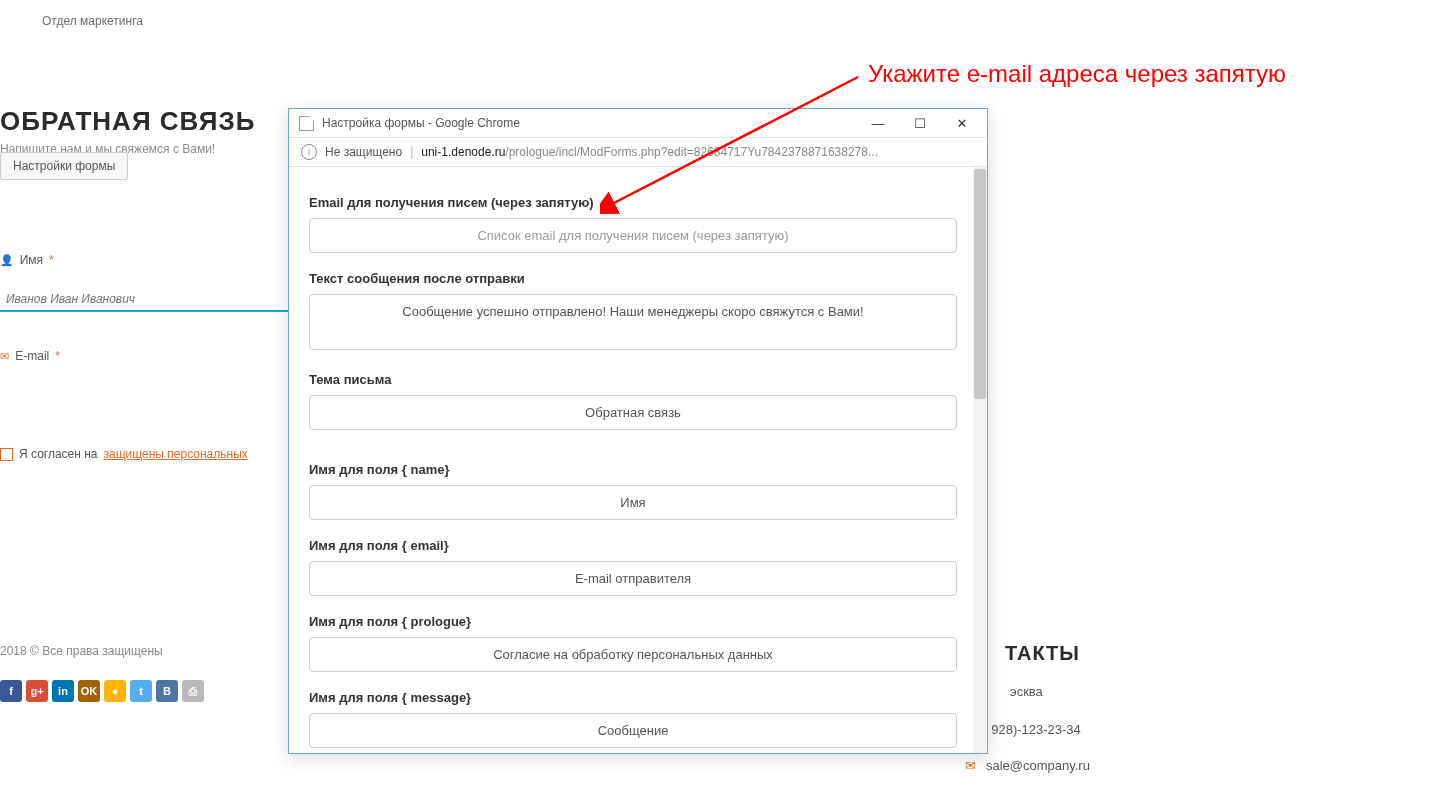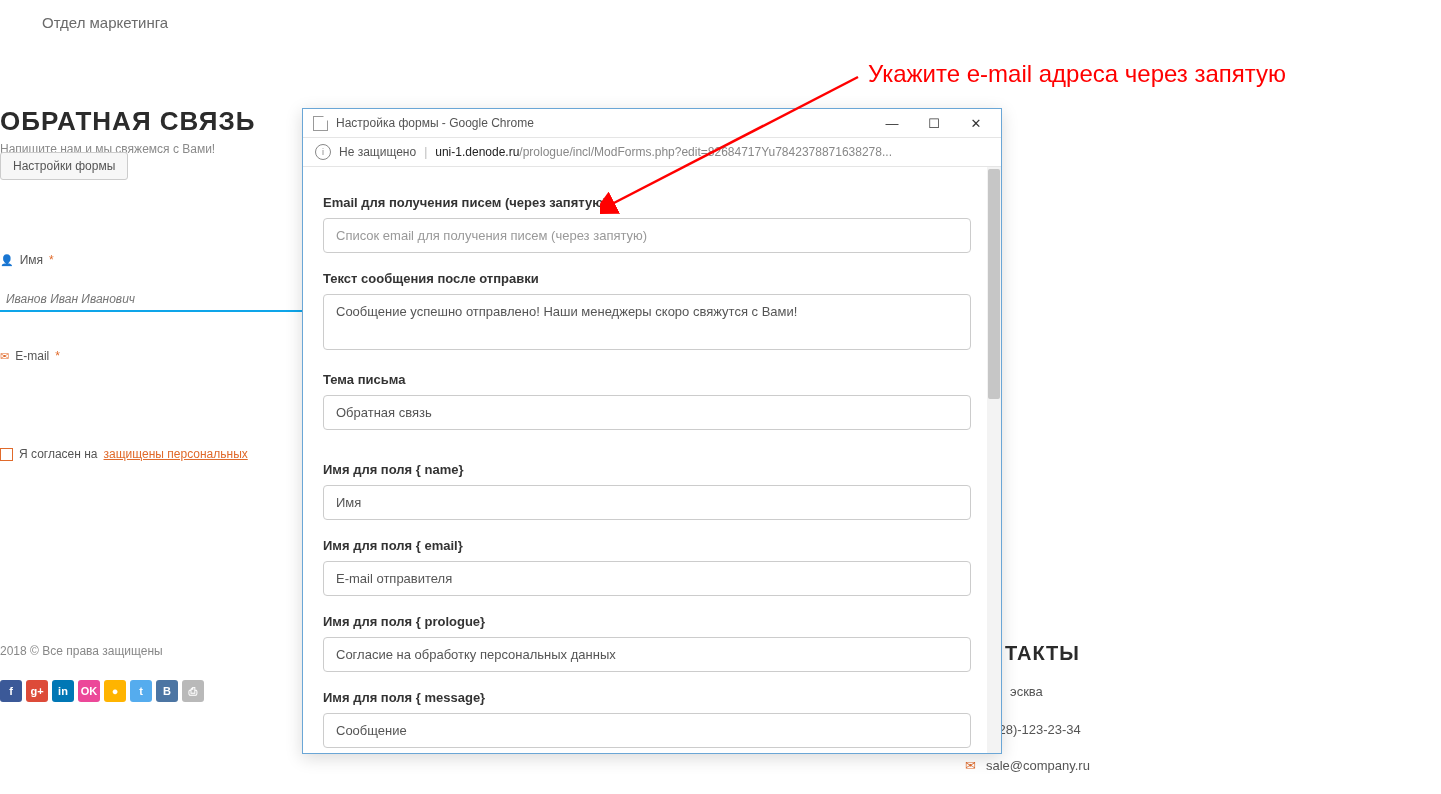--- a/index.html
+++ b/index.html
@@ -1,20 +1,20 @@
 <!DOCTYPE html>
 <html><head>
 <meta charset="utf-8">
 <style>
   html,body{margin:0;padding:0;font-family:Arial,Helvetica,sans-serif;background:#fff;color:#333;}
   body{width:1441px;height:794px;position:relative;overflow:hidden;}
 
   
   .page{position:absolute;inset:0;}
-  .dept{position:absolute;left:42px;top:14px;font-size:15px;color:#6b6b6b;}
+  .dept{position:absolute;left:42px;top:14px;font-size:12px;color:#6b6b6b;}
   .heading{position:absolute;left:0;top:106px;font-size:26px;font-weight:700;letter-spacing:1px;color:#2b2b2b;}
   .subheading{position:absolute;left:0;top:142px;font-size:12px;color:#8a8a8a;}
   .settings-btn{position:absolute;left:0;top:152px;border:1px solid #ccc;background:#f7f7f7;border-radius:3px;padding:6px 12px;font-size:12px;color:#555;cursor:pointer;}
   .field-lbl{position:absolute;left:0;font-size:12px;color:#555;display:flex;align-items:center;gap:6px;}
   .field-lbl .ico{color:#e06a2b;font-size:11px;}
   .field-lbl .star{color:#e06a2b;}
   .line-input{position:absolute;left:0;width:300px;border:none;border-bottom:2px solid #0ea5e9;background:transparent;font-style:italic;color:#9c9c9c;font-size:12px;padding:4px 6px;}
   .consent{position:absolute;left:0;top:447px;font-size:12px;color:#555;display:flex;align-items:center;gap:6px;}
   .consent .box{width:11px;height:11px;border:1px solid #e06a2b;}
   .consent a{color:#e06a2b;text-decoration:underline;}
@@ -25,38 +25,38 @@
   .footlinks div{margin-bottom:10px;}
   .contacts-title{position:absolute;left:1005px;top:642px;font-size:20px;font-weight:700;letter-spacing:1px;color:#2b2b2b;}
   .contacts-line{position:absolute;left:965px;font-size:13px;color:#555;display:flex;align-items:center;gap:10px;}
   .contacts-line .ci{color:#e06a2b;font-size:13px;}
 
   
   .annotation-text{position:absolute;left:868px;top:60px;font-size:24px;color:#ff0000;white-space:nowrap;}
   .arrow{position:absolute;left:600px;top:75px;pointer-events:none;}
 
   
-  .popup{position:absolute;left:302px;top:108px;width:698px;height:644px;border:1px solid #6aa6d6;background:#fff;box-shadow:0 4px 16px rgba(0,0,0,.15);display:flex;flex-direction:column;}
+  .popup{position:absolute;left:288px;top:108px;width:698px;height:644px;border:1px solid #6aa6d6;background:#fff;box-shadow:0 4px 16px rgba(0,0,0,.15);display:flex;flex-direction:column;}
   .titlebar{height:28px;background:#fff;border-bottom:1px solid #e5e5e5;display:flex;align-items:center;padding:0 4px 0 10px;font-size:12px;color:#555;}
   .titlebar .doc{width:13px;height:13px;border:1px solid #999;margin-right:8px;position:relative;}
   .titlebar .doc:before{content:"";position:absolute;right:-1px;top:-1px;border-top:5px solid #fff;border-left:5px solid transparent;}
   .titlebar .spacer{flex:1;}
   .winbtn{width:42px;height:28px;display:flex;align-items:center;justify-content:center;color:#333;font-size:13px;}
   .addrbar{height:28px;border-bottom:1px solid #e5e5e5;display:flex;align-items:center;padding:0 12px;font-size:12px;color:#555;gap:8px;}
   .addrbar .info{width:14px;height:14px;border:1px solid #888;border-radius:50%;display:flex;align-items:center;justify-content:center;font-size:9px;color:#888;}
   .addrbar .sep{color:#bbb;}
   .addrbar .url-dark{color:#222;}
   .addrbar .url-grey{color:#888;}
   .popup-body{flex:1;position:relative;overflow:hidden;}
   .popup-scroll{position:absolute;inset:0 14px 0 0;padding:28px 16px 4px 20px;}
   .scrollbar{position:absolute;right:0;top:0;bottom:0;width:14px;background:#f3f3f3;}
   .scrollbar .thumb{position:absolute;left:1px;right:1px;top:2px;height:230px;background:#c6c6c6;border-radius:2px;}
   .fg{margin-bottom:18px;}
   .fg label{display:block;font-size:13px;font-weight:700;color:#333;margin-bottom:8px;}
-  .fg input,.fg textarea{width:100%;box-sizing:border-box;border:1px solid #ccc;border-radius:4px;padding:9px 12px;font-size:13px;font-family:inherit;color:#555;}
+  .fg input,.fg textarea{width:100%;box-sizing:border-box;border:1px solid #ccc;border-radius:4px;padding:9px 12px;font-size:13px;font-family:inherit;color:#555;text-align:center;}
   .fg input::placeholder{color:#999;}
   .fg textarea{resize:none;height:56px;}
 </style>
 </head>
 <body>
 
 <div class="page">
   <div class="dept">Отдел маркетинга</div>
   <div class="heading">ОБРАТНАЯ СВЯЗЬ</div>
   <div class="subheading">Напишите нам и мы свяжемся с Вами!</div>
@@ -79,21 +79,21 @@
     <span class="box"></span>
     <span>Я согласен на </span>
     <a href="#">защищены персональных</a>
   </div>
 
   <div class="copyright">2018 © Все права защищены</div>
   <div class="social">
       <div class="s" style="background: rgb(59, 89, 152);">f</div>
       <div class="s" style="background: rgb(221, 75, 57);">g+</div>
       <div class="s" style="background: rgb(0, 119, 181);">in</div>
-      <div class="s" style="background: #ec4899;">OK</div>
+      <div class="s" style="background: #a16207;">OK</div>
       <div class="s" style="background: rgb(255, 180, 0);">●</div>
       <div class="s" style="background: rgb(85, 172, 238);">t</div>
       <div class="s" style="background: rgb(76, 117, 163);">B</div>
       <div class="s" style="background: rgb(185, 185, 185);">⎙</div>
     </div>
 
   <div class="footlinks">
       <div>Партнеры</div>
       <div>Отзывы</div>
     </div>

